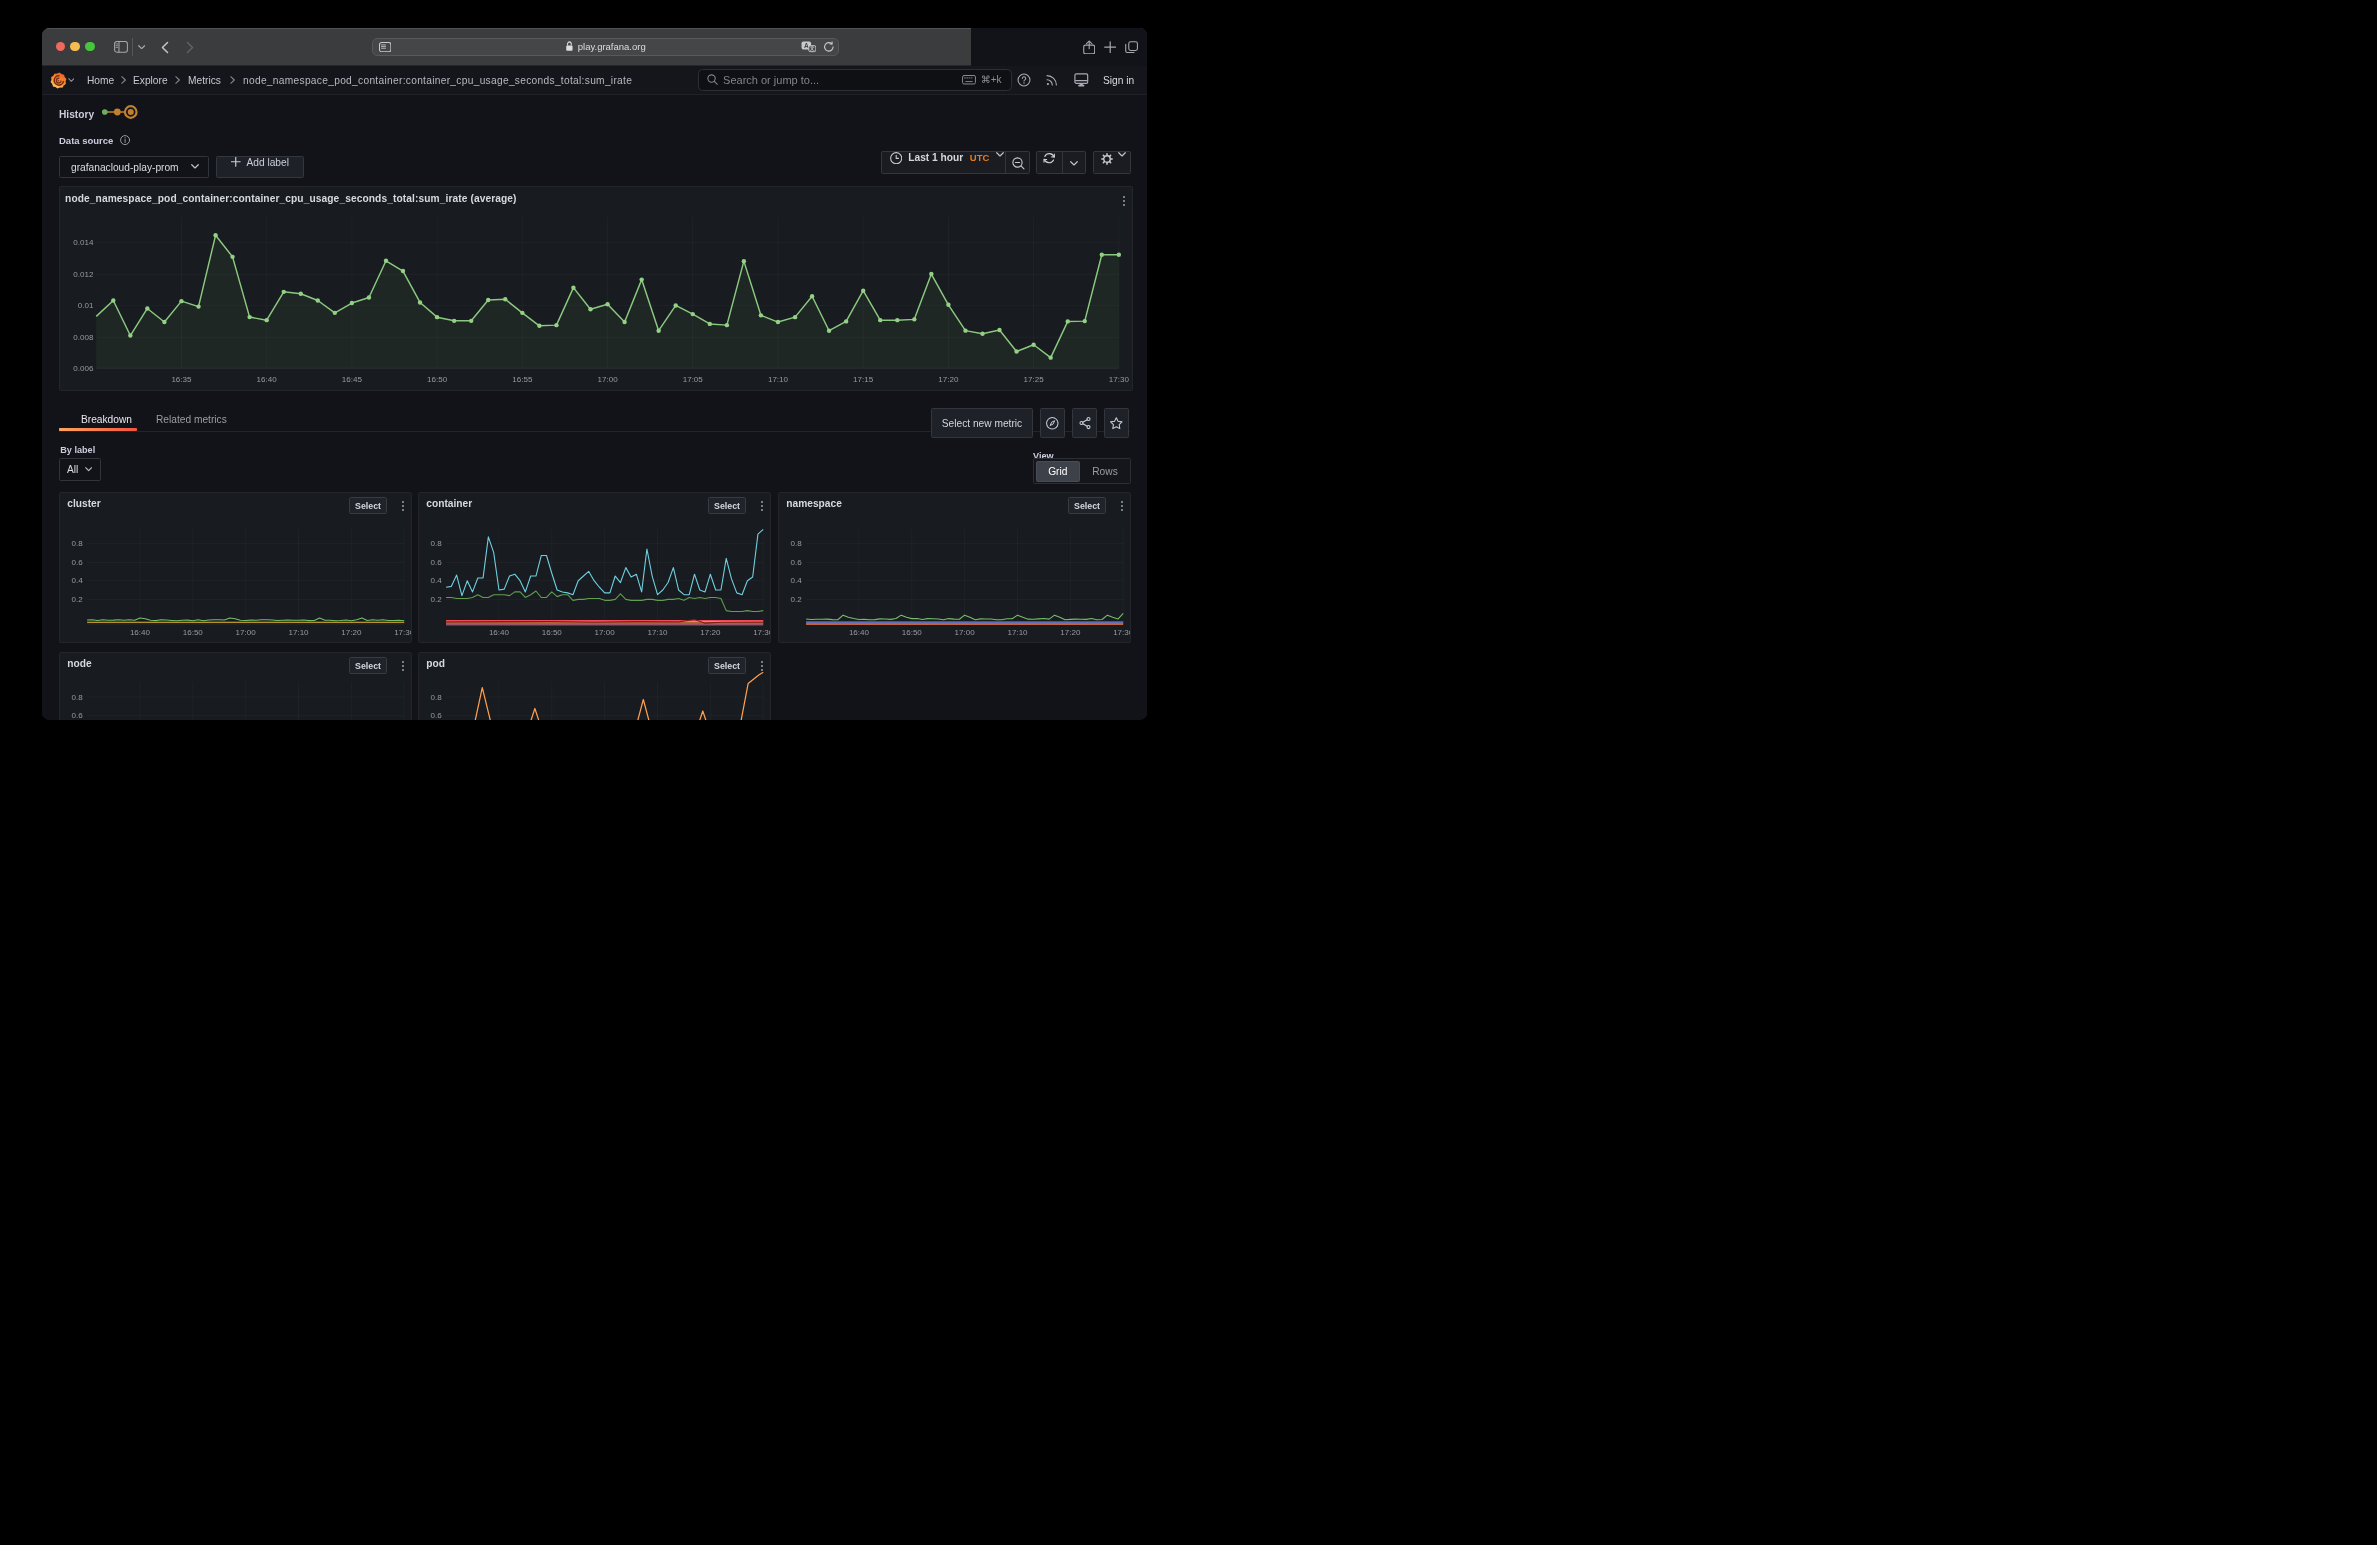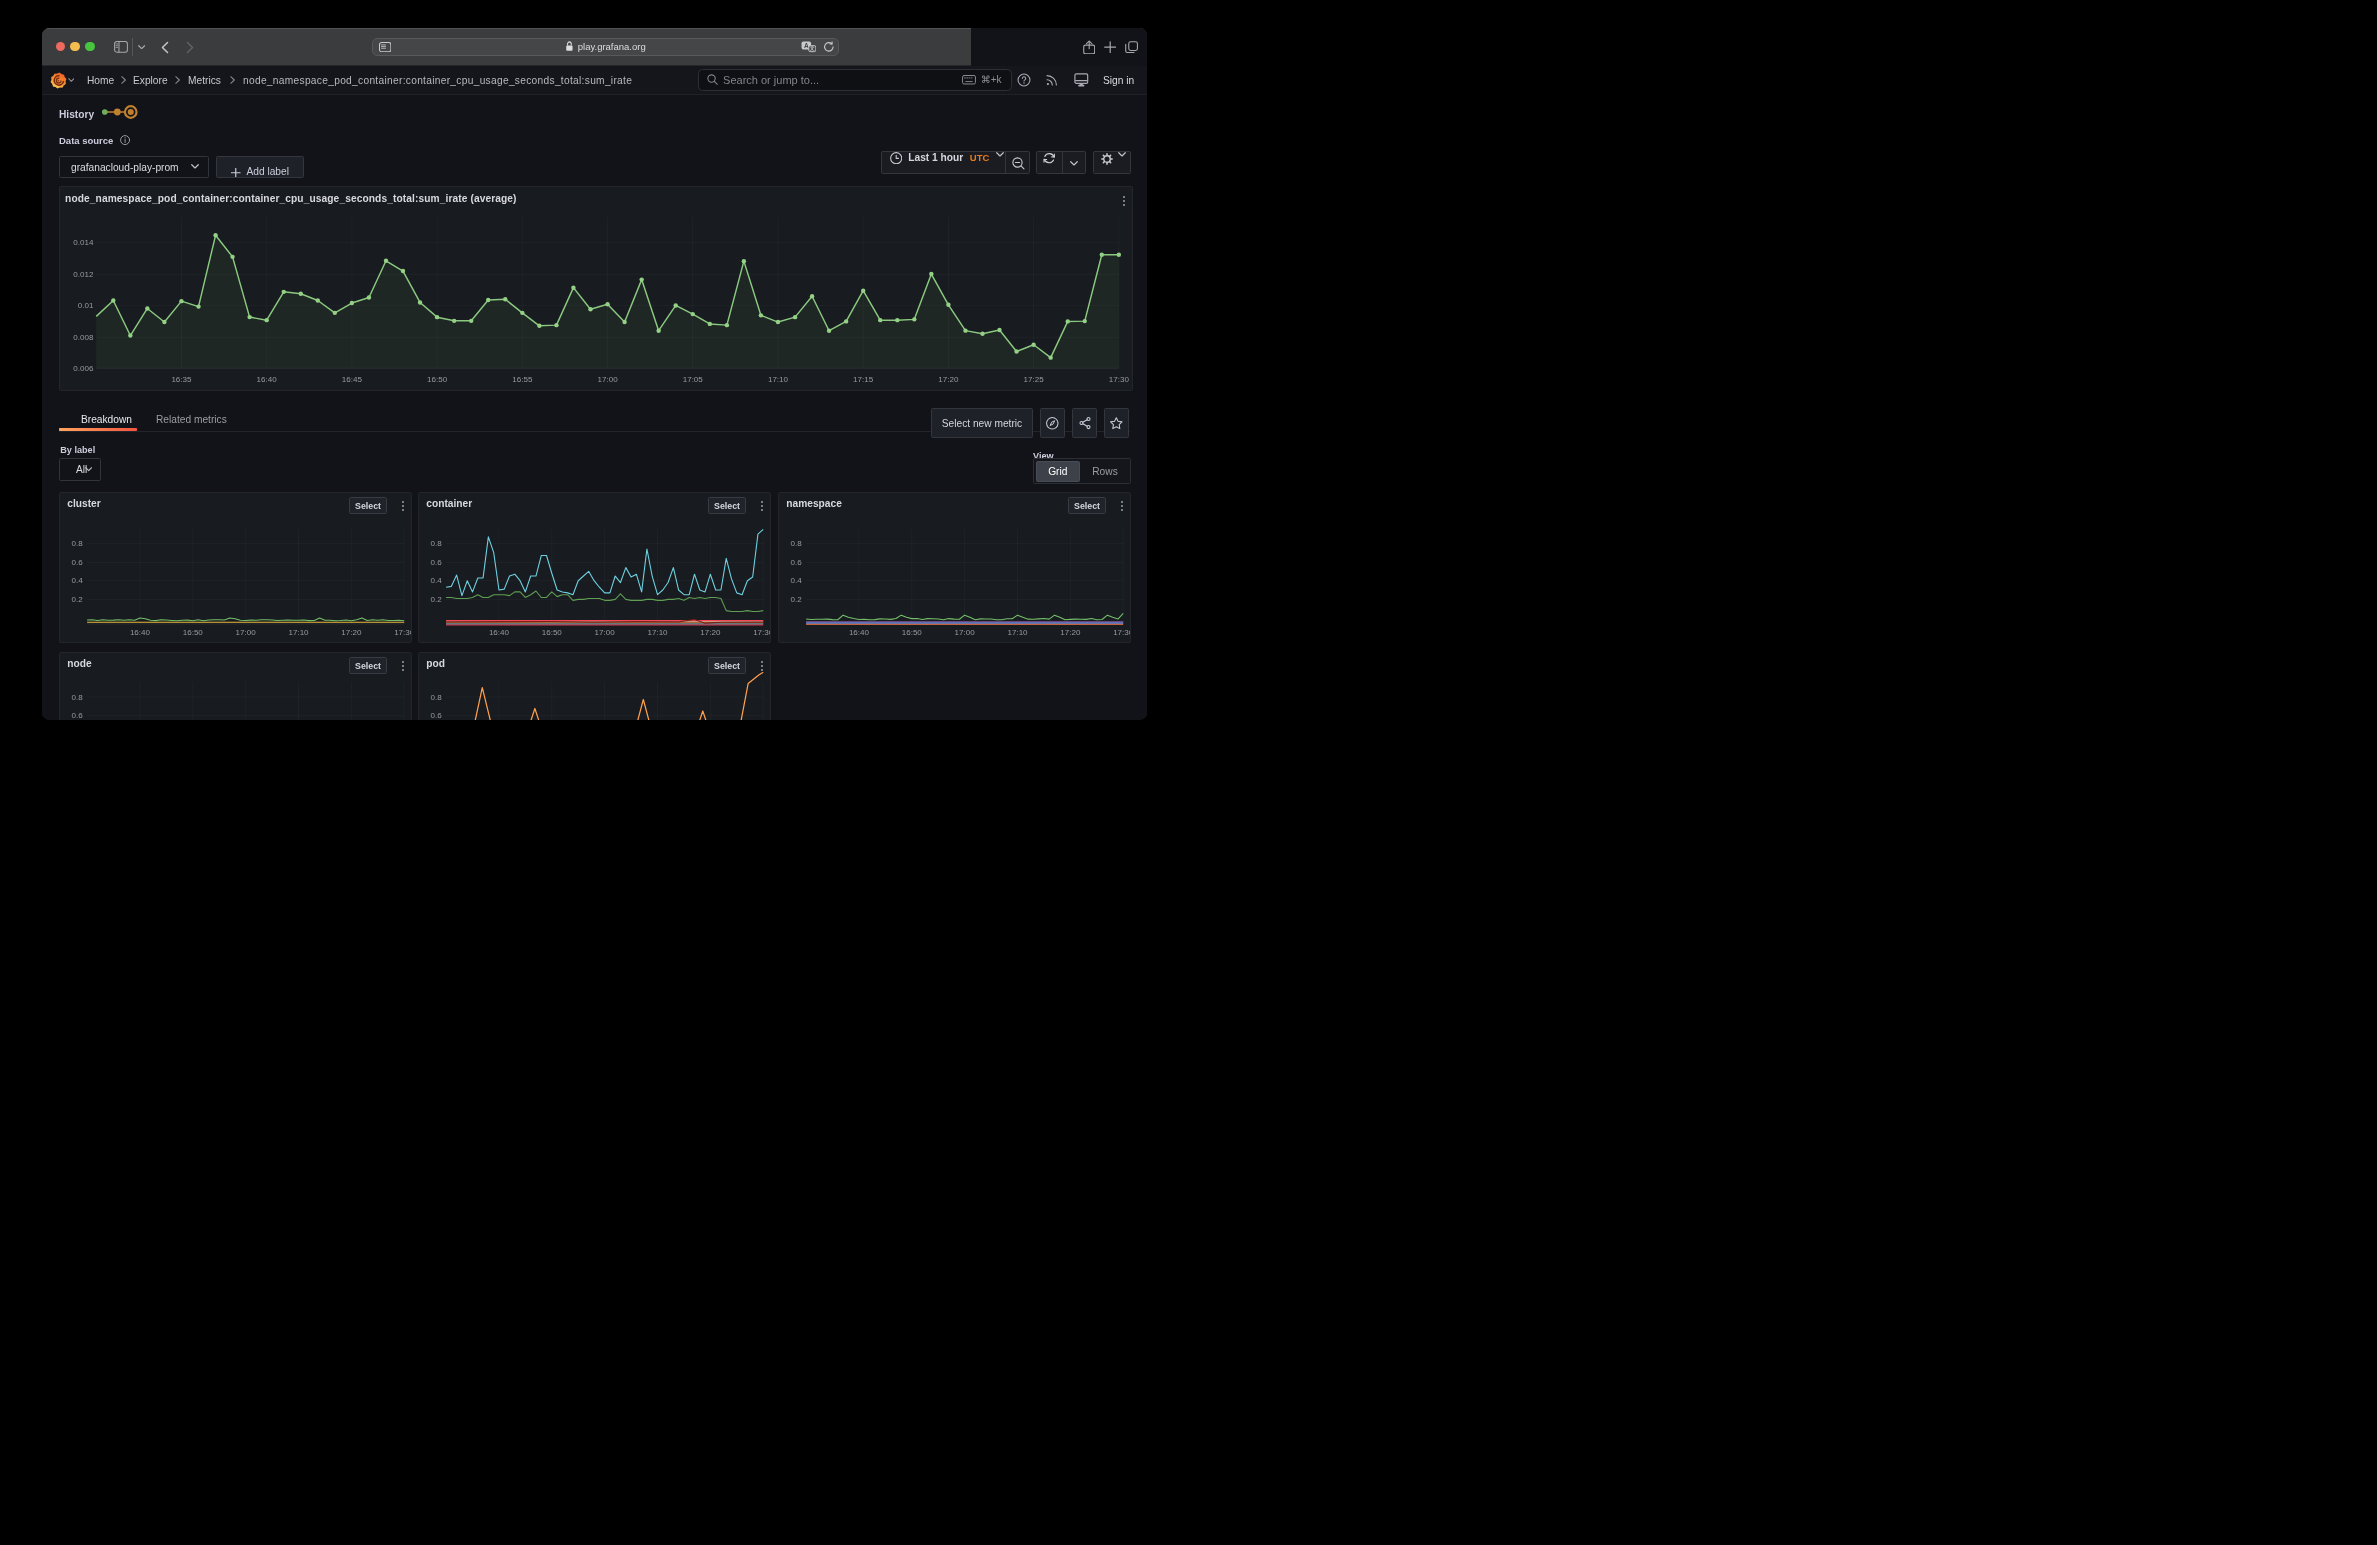--- a/index.html
+++ b/index.html
@@ -10,21 +10,21 @@
 .gnav{position:absolute;left:0;top:38px;width:1105px;height:28.5px;background:#15161b;border-bottom:0.7px solid #202127;z-index:3}
 .gnav .bc{position:absolute;top:0;height:28px;display:flex;align-items:center;font-size:10.2px;color:#c8c8d2;white-space:nowrap}
 .bc.dim{color:#888a92}
 .search{position:absolute;left:656px;top:2.9px;width:314px;height:22px;border:0.7px solid #2e2f36;border-radius:4.4px;background:#0f1014;display:flex;align-items:center;color:#82838c;font-size:11px}
 .navic{position:absolute;top:0;height:28.5px;display:flex;align-items:center;justify-content:center;color:#aaabb4}
 .signin{position:absolute;left:1061px;top:0;height:28.5px;display:flex;align-items:center;font-size:10.2px;color:#dbdbe2;font-weight:500}
 .content{position:absolute;left:0;top:0;width:1105px;height:692px;background:#121318;z-index:1}
 .hist{position:absolute;left:17px;top:81px;font-size:10.2px;font-weight:600;color:#ccccdc}
 .dslabel{position:absolute;left:17px;top:107px;font-size:9.5px;font-weight:600;color:#ccccdc}
 .dsbox{position:absolute;left:17px;top:128px;width:150px;height:22px;border:0.7px solid #32343c;border-radius:1.5px;background:#121318;display:flex;align-items:center;color:#dcdce5;font-size:10.2px}
-.addlabel{position:absolute;left:174px;top:128px;width:88px;height:22px;border:0.7px solid #34363e;border-radius:1.5px;background:#1e2127;display:flex;align-items:flex-end;justify-content:center;color:#ccccdc;font-size:10.2px}
+.addlabel{position:absolute;left:174px;top:128px;width:88px;height:22px;border:0.7px solid #34363e;border-radius:1.5px;background:#1e2127;display:flex;align-items:flex-start;justify-content:center;color:#ccccdc;font-size:10.2px}
 .tpick{position:absolute;top:123px;height:23px;border:0.7px solid #34363e;border-radius:1.5px;background:#1a1c22;display:flex;color:#d6d6de;font-size:10.2px;font-weight:600}
 .tsep{width:0.7px;height:100%;background:#34363e}
 .panel{position:absolute;background:#181b1f;border:0.7px solid #23252b;border-radius:1.5px;overflow:hidden}
 .mainp{left:17px;top:158px;width:1074px;height:205px}
 .mptitle{position:absolute;left:5.1px;top:6.2px;font-size:10.2px;font-weight:600;letter-spacing:0.1px;color:#d8d9e0}
 .mainchart{position:absolute;left:0;top:0}
 .kebab{position:absolute;display:flex;flex-direction:column;align-items:center;gap:1.8px}
 .kebab i{width:2.2px;height:2.2px;border-radius:50%;background:#9fa1a8}
 .mk{right:6.6px;top:8.8px}
 .grid line{stroke:rgba(204,204,220,0.058);stroke-width:1}
@@ -415,21 +415,21 @@
         </svg>
       </div>
   <div class="rbtn" style="left:1062px;width:25.4px">
         <svg width="14.6" height="14.6" viewBox="0 0 24 24" style="color:#ccccdc">
           <path d="M12 2.8 L14.9 8.7 L21.4 9.65 L16.7 14.2 L17.8 20.7 L12 17.65 L6.2 20.7 L7.3 14.2 L2.6 9.65 L9.1 8.7 Z" class="ic" style="stroke-width:1.7"></path>
         </svg>
       </div>
 
   <div class="bylab">By label</div>
   <div class="alldd">
-        <span style="margin-left:16px">All</span>
+        <span style="margin-left:7px">All</span>
         <svg width="7.3" height="4.8" viewBox="0 0 11 7" style="position:absolute;right:8px;color:#c3c4cc">
           <path d="M1 1 L5.5 5.5 L10 1" class="ic" style="stroke-width:1.6"></path>
         </svg>
       </div>
   <div class="viewlab">View</div>
   <div class="vtoggle">
         <div class="vgrid">Grid</div>
         <div class="vrows">Rows</div>
       </div>
 

